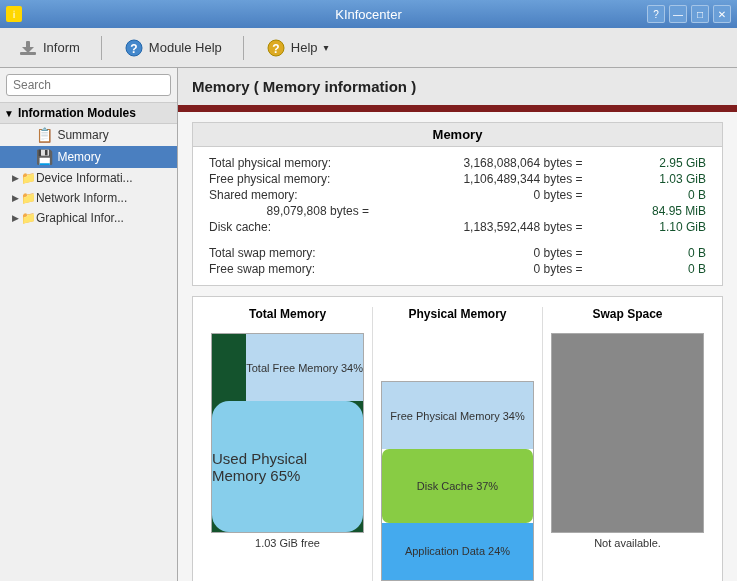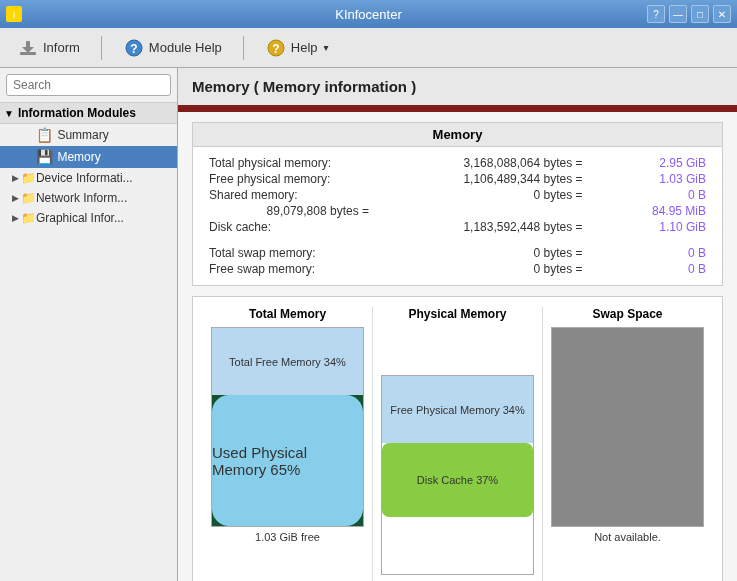--- a/index.html
+++ b/index.html
@@ -190,21 +190,21 @@
       width: 100%;
     }
     .memory-row {
       display: flex;
       justify-content: space-between;
       padding: 1px 0;
       font-size: 12px;
     }
     .memory-row .label { color: #333; min-width: 160px; }
     .memory-row .value { color: #333; text-align: right; min-width: 160px; }
-    .memory-row .unit { color: #8b5cf6; text-align: right; min-width: 70px; }
+    .memory-row .unit { color: #14532d; text-align: right; min-width: 70px; }
     .memory-spacer { height: 10px; }
 
     
     .charts-section {
       margin: 10px 14px;
       border: 1px solid #ccc;
       background: white;
     }
     .charts-title {
       text-align: center;
@@ -224,21 +224,21 @@
       display: flex;
       flex-direction: column;
       align-items: center;
       border-right: 1px solid #ddd;
       padding: 0 8px;
     }
     .chart-item:last-child { border-right: none; }
     .chart-label {
       font-weight: bold;
       font-size: 12px;
-      margin-bottom: 6px;
+      margin-bottom: 12px;
       text-align: left;
     }
     .chart-bar-container {
       width: 100%;
       height: 200px;
       border: 1px solid #aaa;
       background: #ddd;
       display: flex;
       flex-direction: column;
       overflow: hidden;
@@ -443,40 +443,43 @@
           <span class="unit">0 B</span>
         </div>
       </div>
     </div>
 
     <div class="charts-section">
       <div class="charts-container">
 
         <div class="chart-item">
           <div class="chart-label">Total Memory</div>
-          <div class="chart-bar-container" style="background:#14532d;">
+          <div class="chart-bar-container" style="background:#14532d;align-items:flex-end;">
             <div class="total-mem-free" style="height:34%;">
               <span>Total Free Memory 34%</span>
             </div>
             <div class="total-mem-used">
               <span>Used Physical Memory 65%</span>
             </div>
           </div>
           <div class="chart-footer">1.03 GiB free</div>
         </div>
 
         <div class="chart-item">
           <div class="chart-label">Physical Memory</div>
           <div class="chart-bar-container" style="background:white;margin-top:48px;">
             <div class="phys-free" style="height:34%;">
               <span>Free Physical Memory 34%</span>
             </div>
             <div class="phys-cache" style="height:37%;border-radius:7px;">
               <span>Disk Cache 37%</span>
             </div>
+            <div class="phys-app">
+              <span>Application Data 24%</span>
+            </div>
           </div>
           <div class="chart-footer">1.03 GiB free</div>
         </div>
 
         <div class="chart-item">
           <div class="chart-label">Swap Space</div>
           <div class="chart-bar-container">
             <div class="swap-unavail">
             </div>
           </div>

